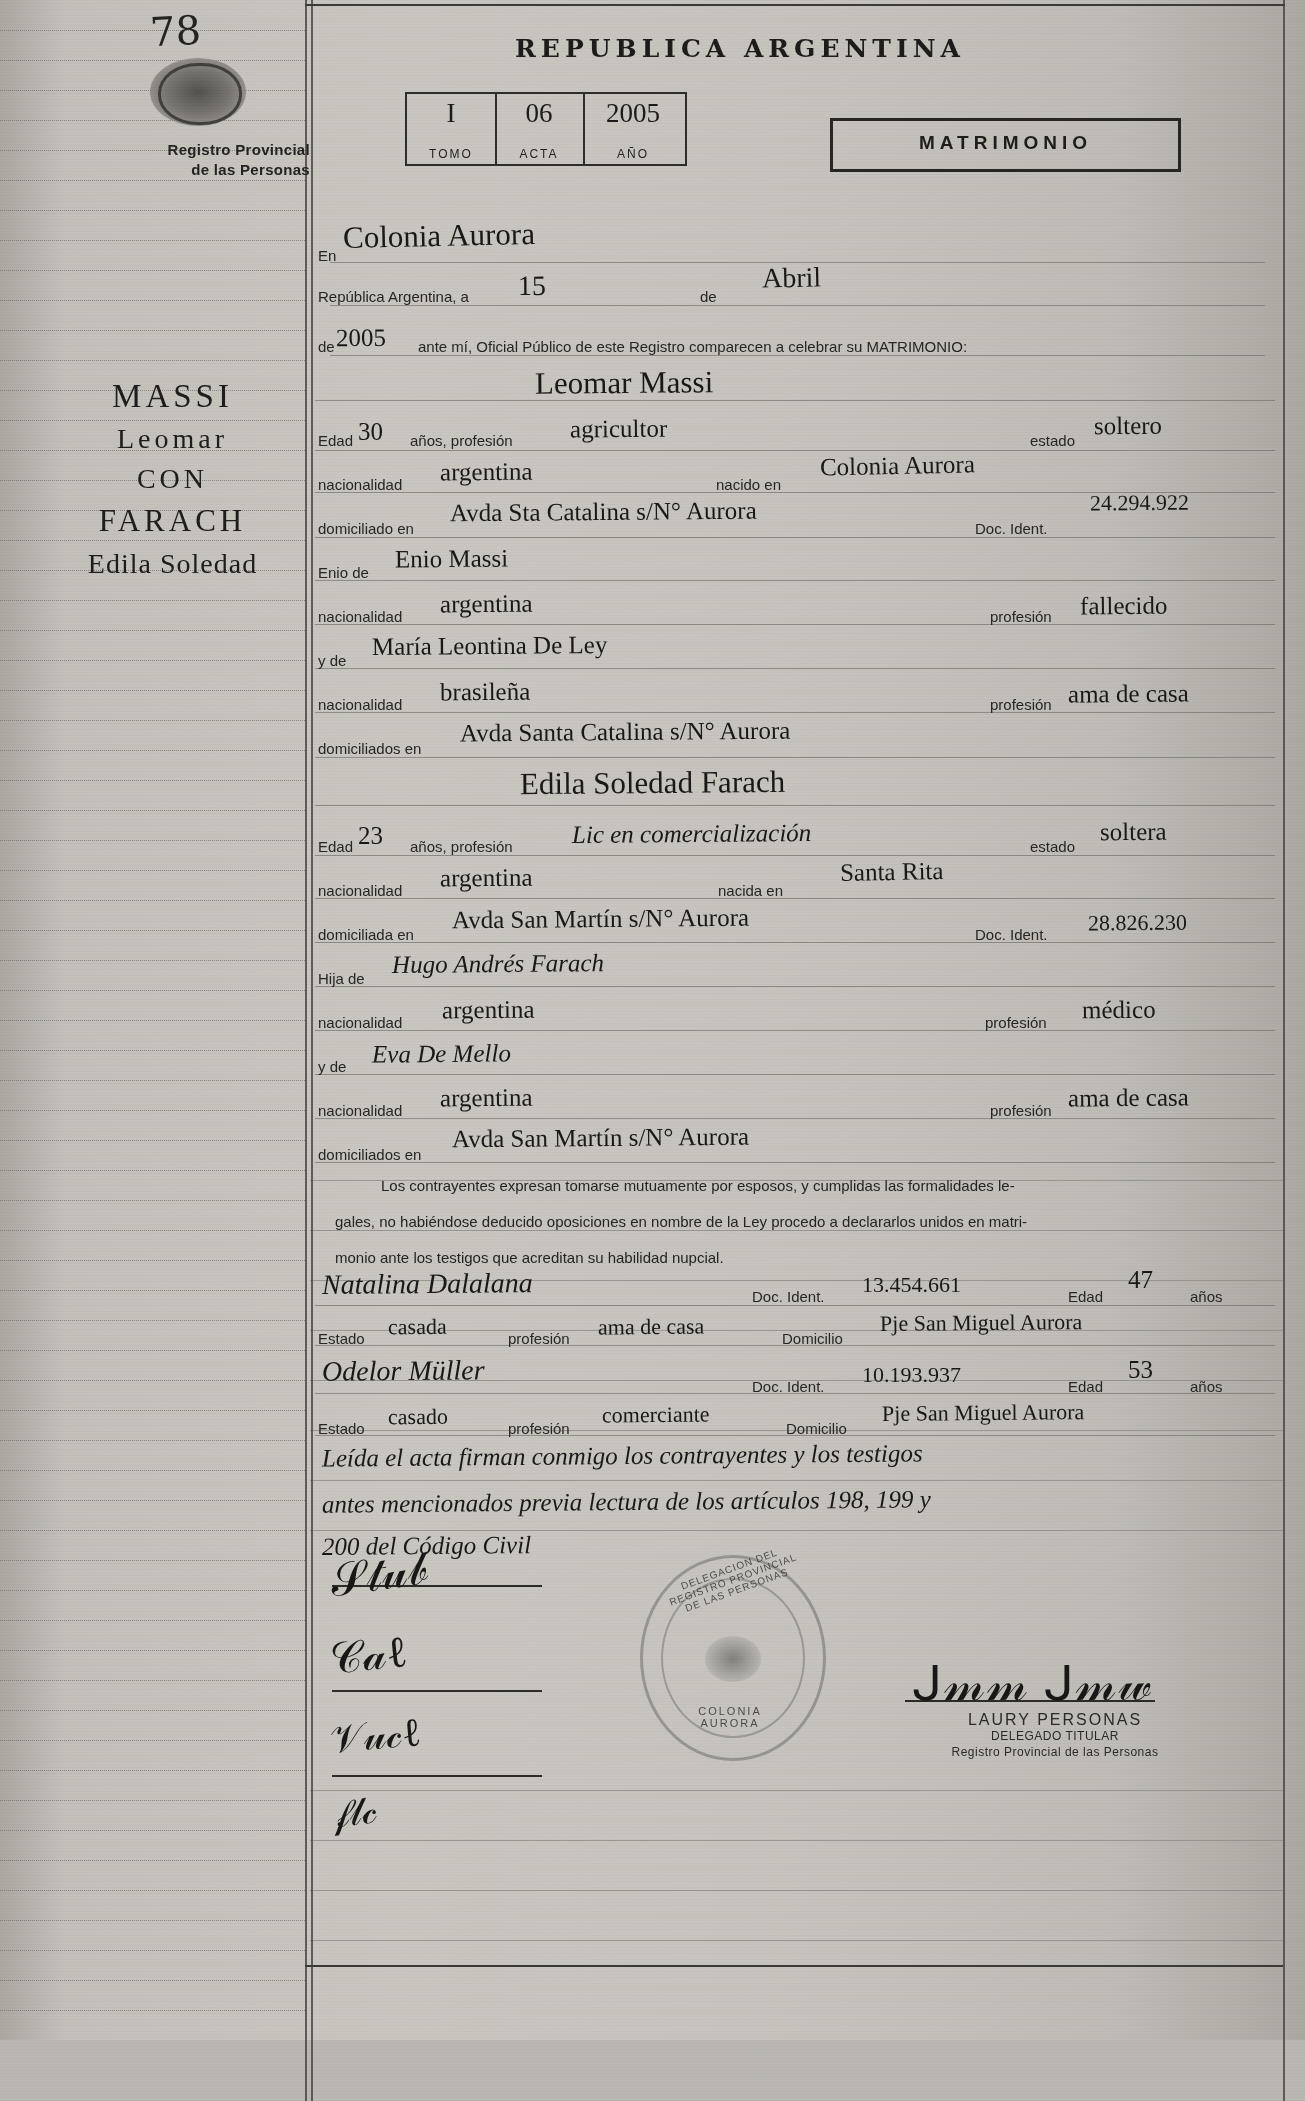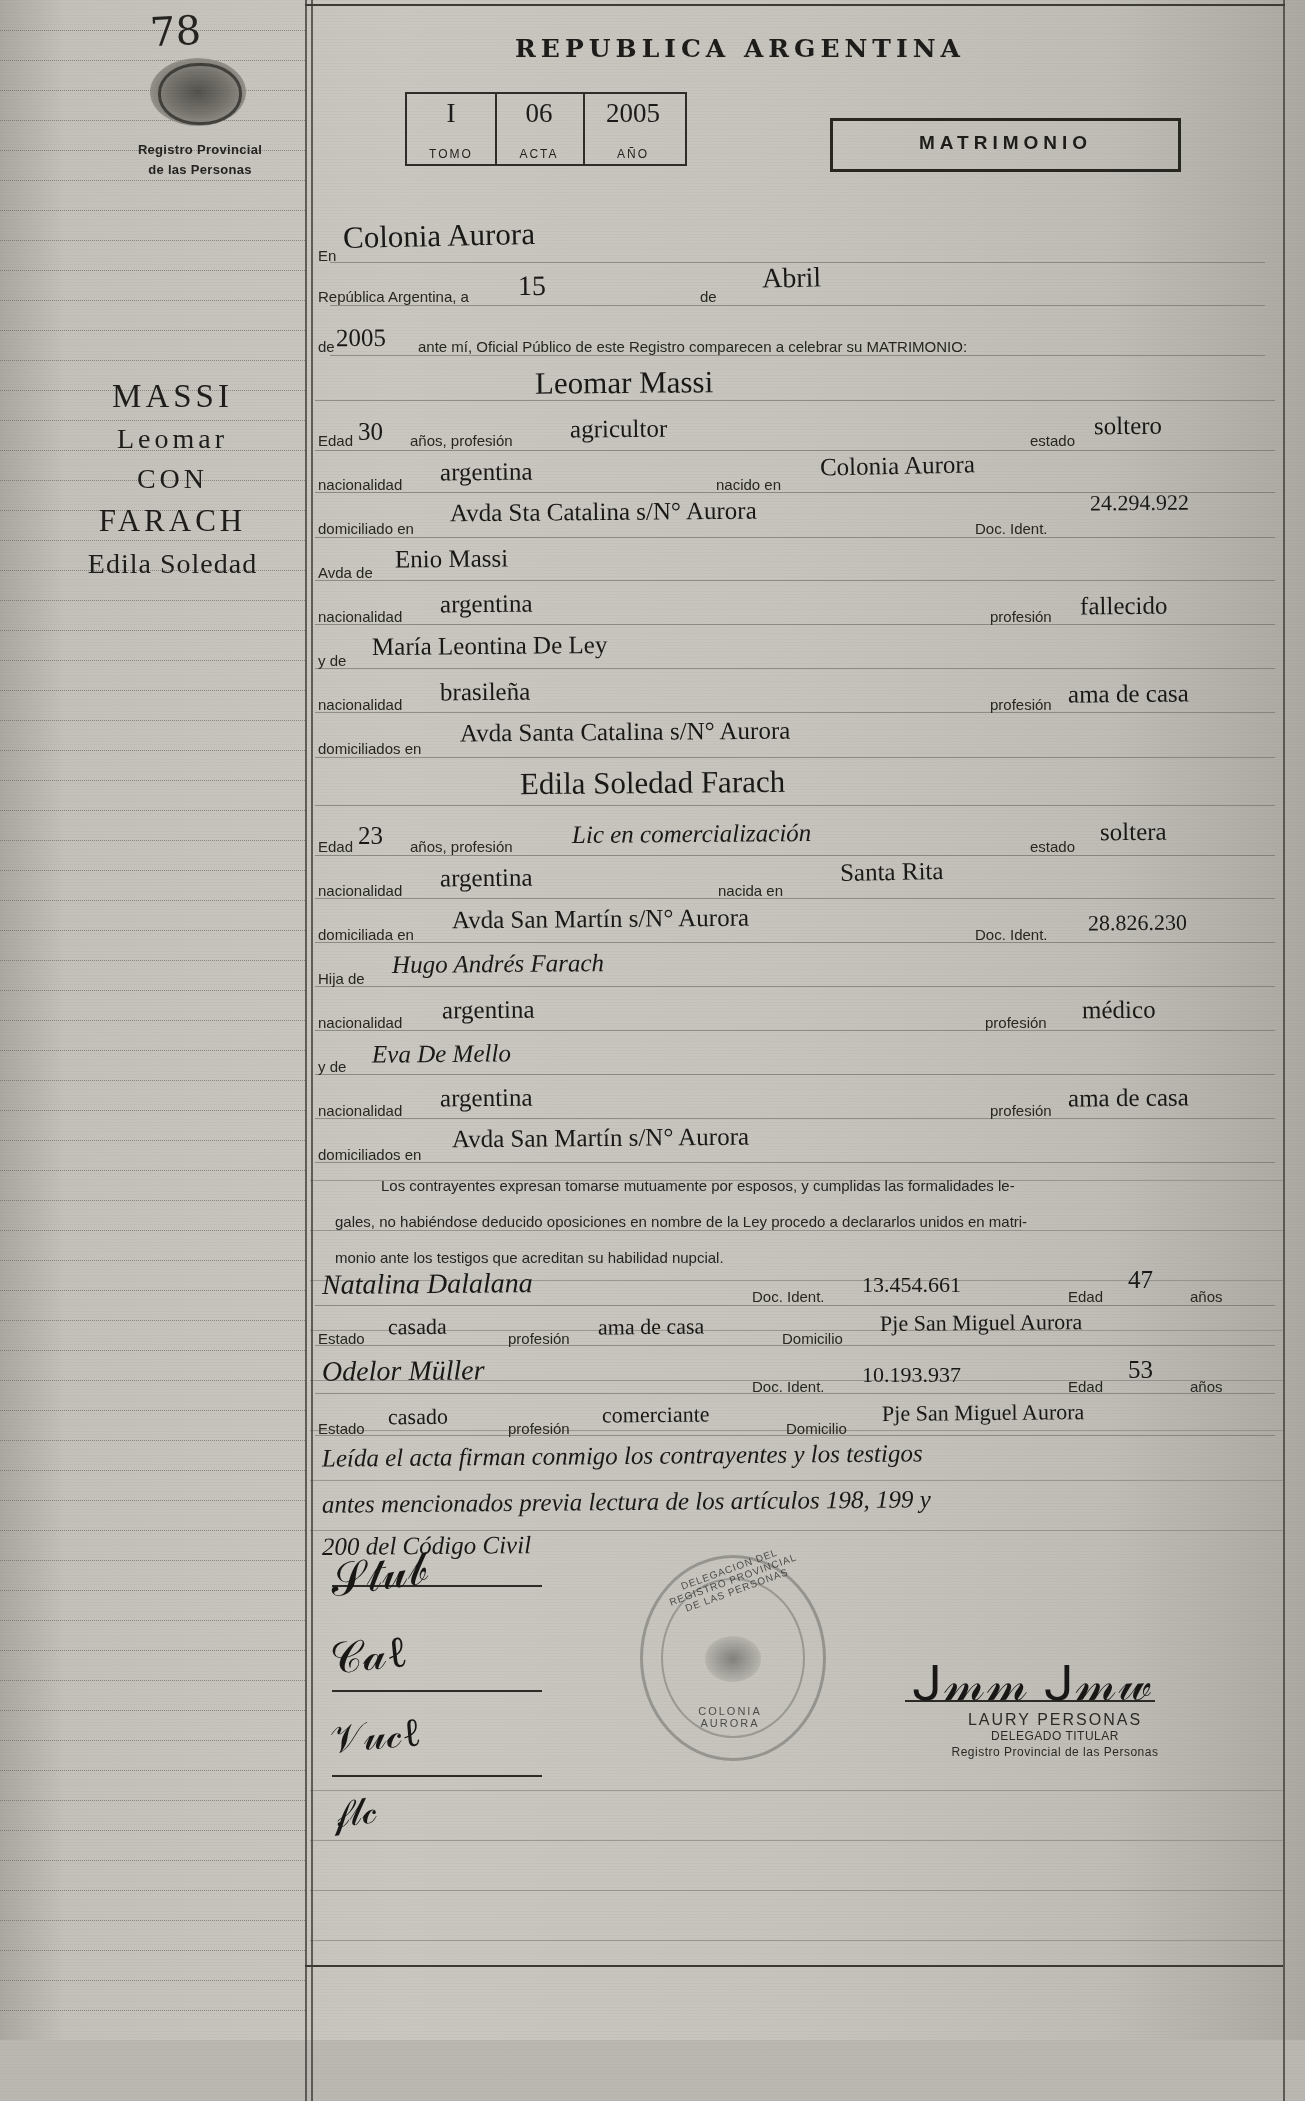--- a/index.html
+++ b/index.html
@@ -54,22 +54,22 @@
     background:
       radial-gradient(ellipse at 50% 50%, #4a4843 0%, #6f6d66 45%, #8d8b84 70%, rgba(141,139,132,0) 75%),
       repeating-linear-gradient(12deg, rgba(35,34,31,.55) 0 2px, rgba(255,255,255,0) 2px 5px);
     border-radius:48px/34px;
     opacity:.92;
   }
   .crest-ring{
     position:absolute;left:8px;top:5px;width:78px;height:56px;border:3px solid #2e2d29;border-radius:40px/30px;opacity:.8;
   }
   .org{
-    position:absolute;left:90px;top:140px;width:220px;text-align:center;
-    font-size:13px;font-weight:bold;color:#232220;line-height:20px;letter-spacing:.3px;
+    position:absolute;left:90px;top:140px;width:220px;text-align:right;
+    font-size:15px;font-weight:bold;color:#232220;line-height:20px;letter-spacing:.3px;
   }
 
   
   .mg{
     position:absolute;left:40px;width:265px;text-align:center;
     font-family:"DejaVu Sans",sans-serif;
     color:#1d1c1a;letter-spacing:3px;
   }
   .mg.hand{font-family:"Liberation Serif",serif;letter-spacing:4px;}
 
@@ -321,21 +321,21 @@
   <div class="lbl" style="left:716px;top:476px">nacido en</div>
   <div class="hw md tilt1" style="left:820px;top:452px">Colonia Aurora</div>
 
   <div class="rule" style="left:315px;right:30px;top:537px;border-top:1px solid #6f6d66"></div>
   <div class="lbl" style="left:318px;top:520px">domiciliado en</div>
   <div class="hw md tilt0" style="left:450px;top:498px">Avda Sta Catalina s/N° Aurora</div>
   <div class="lbl" style="left:975px;top:520px">Doc. Ident.</div>
   <div class="hw sm tilt0" style="left:1090px;top:490px">24.294.922</div>
 
   <div class="rule" style="left:315px;right:30px;top:580px;border-top:1px solid #6f6d66"></div>
-  <div class="lbl" style="left:318px;top:564px">Avda de</div>
+  <div class="lbl" style="left:318px;top:564px">Enio de</div>
   <div class="hw md tilt0" style="left:395px;top:545px">Enio Massi</div>
 
   <div class="rule" style="left:315px;right:30px;top:624px;border-top:1px solid #6f6d66"></div>
   <div class="lbl" style="left:318px;top:608px">nacionalidad</div>
   <div class="hw md tilt0" style="left:440px;top:590px">argentina</div>
   <div class="lbl" style="left:990px;top:608px">profesión</div>
   <div class="hw md tilt0" style="left:1080px;top:592px">fallecido</div>
 
   <div class="rule" style="left:315px;right:30px;top:668px;border-top:1px solid #6f6d66"></div>
   <div class="lbl" style="left:318px;top:652px">y de</div>

